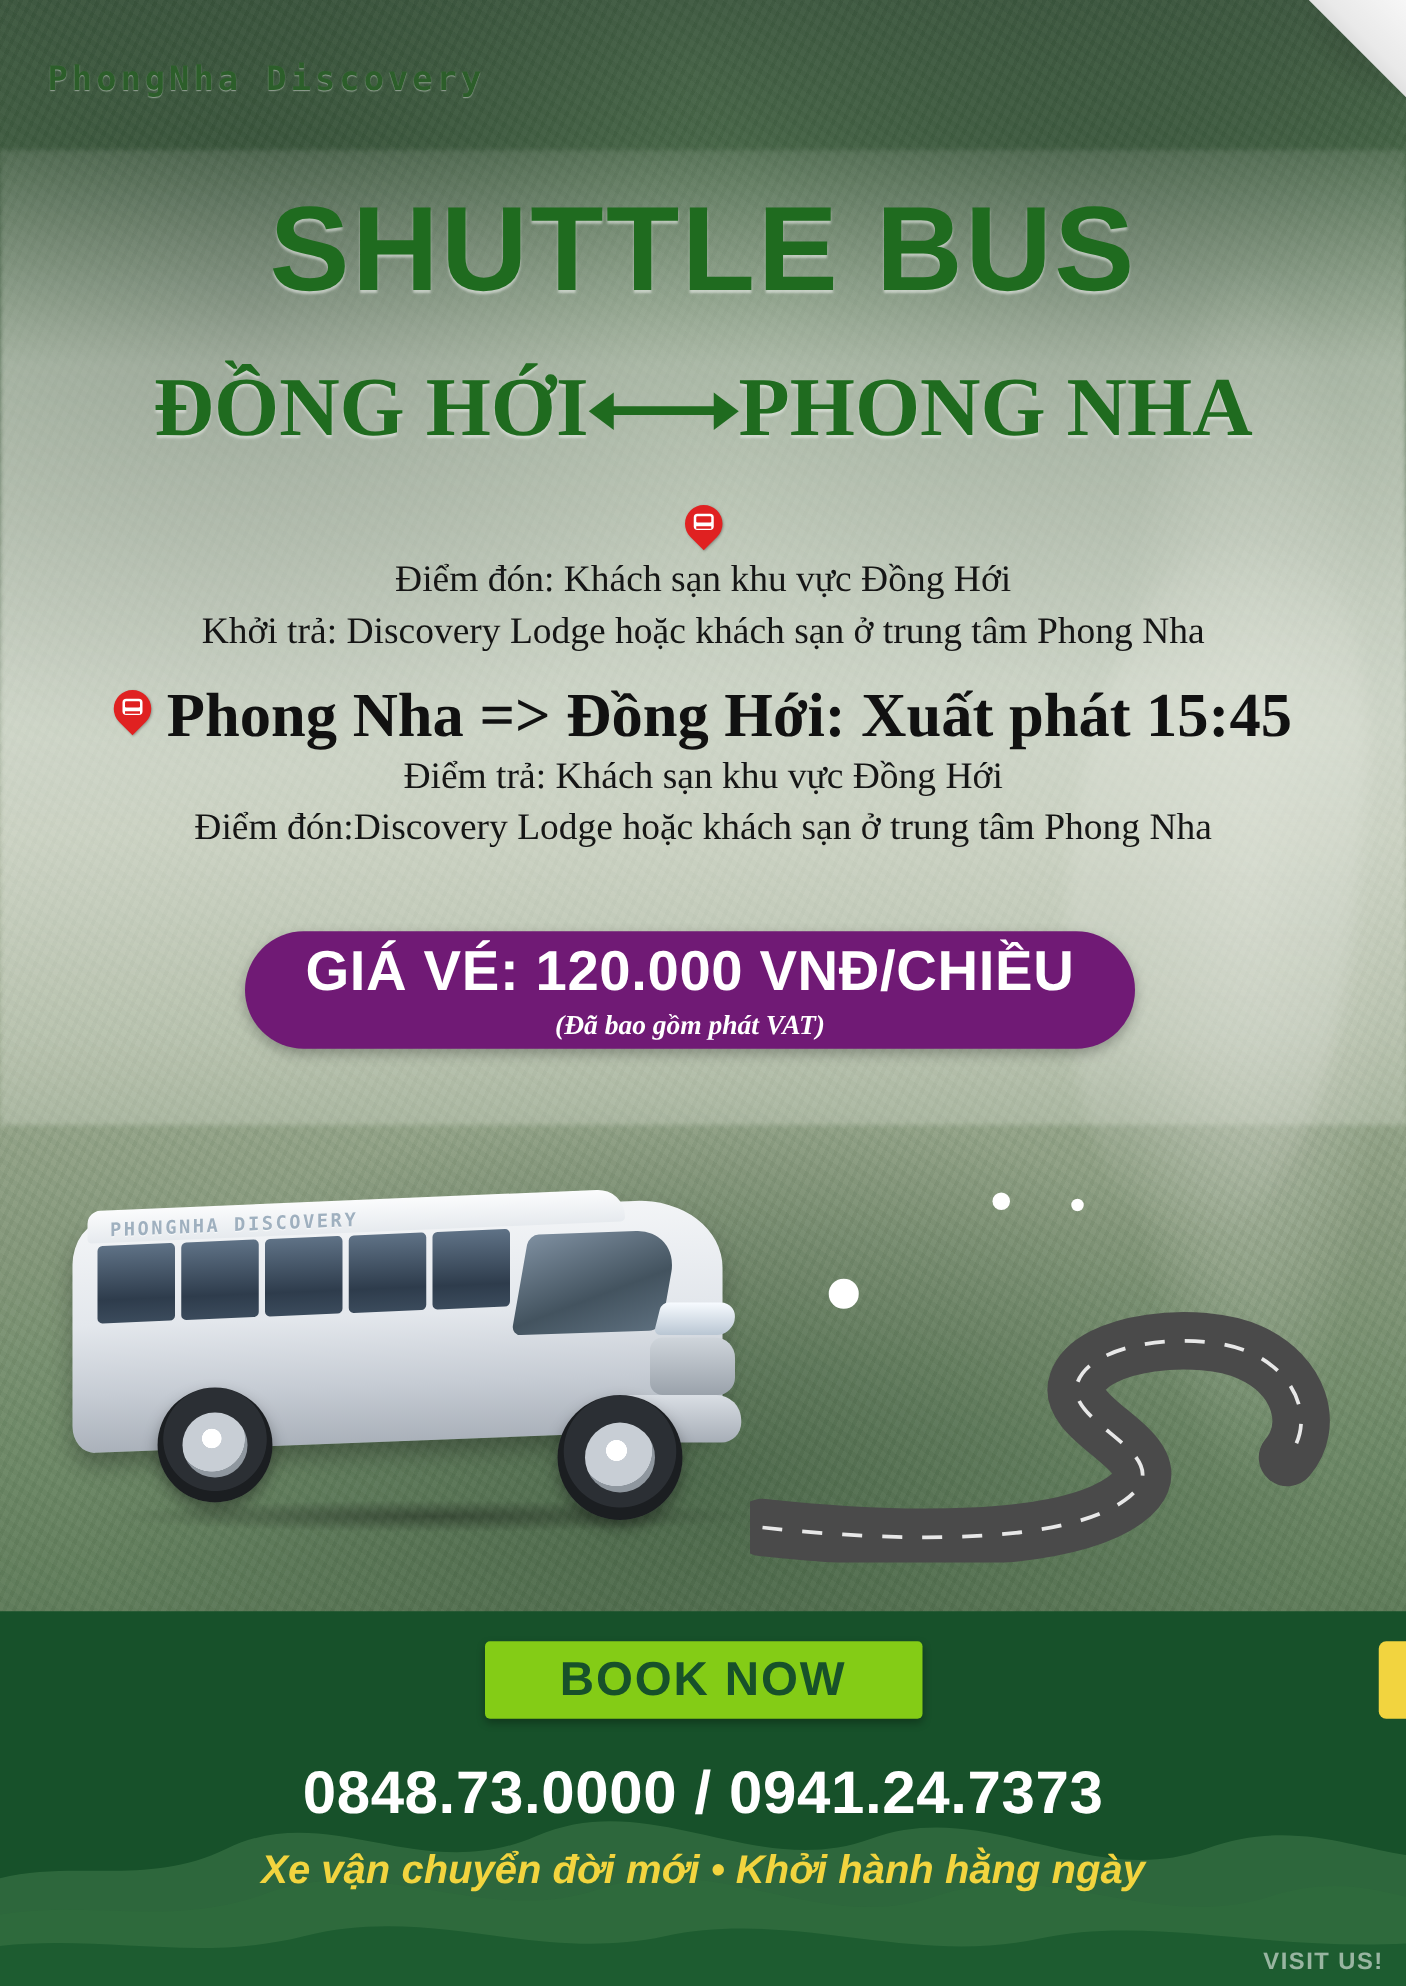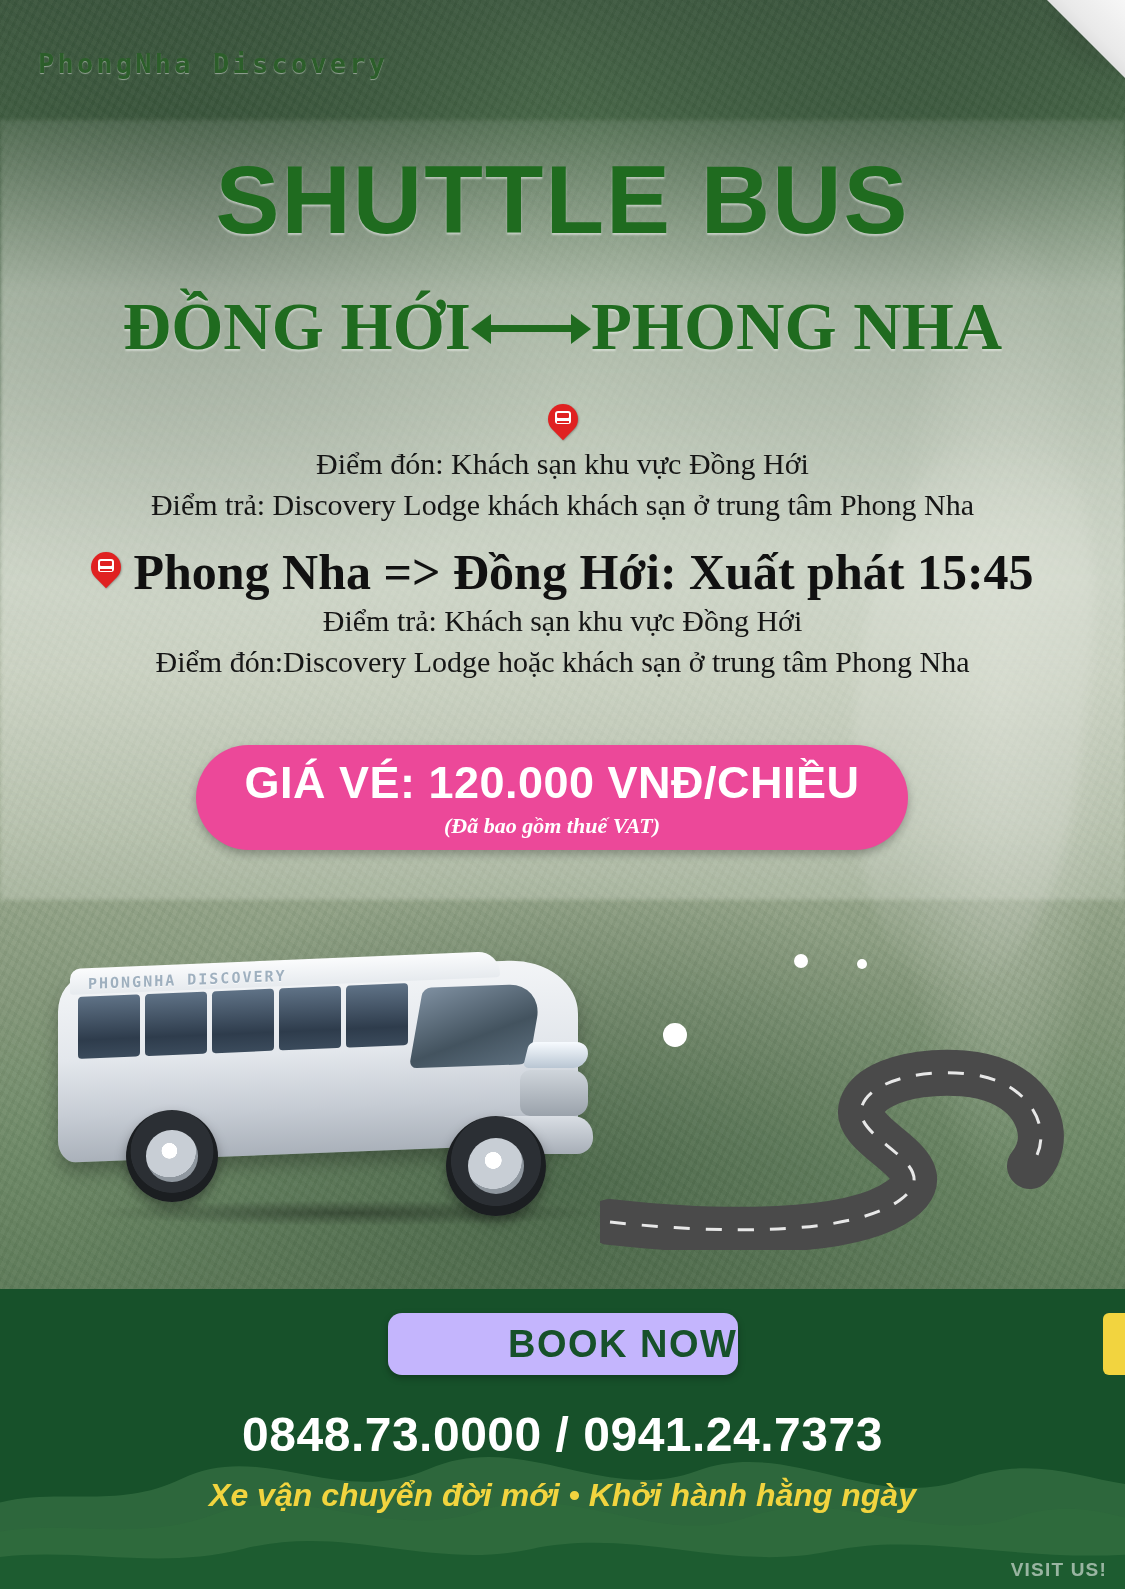--- a/index.html
+++ b/index.html
@@ -148,22 +148,22 @@
   }
   .sched-line {
     text-align: center;
     font-family: "Liberation Serif", serif;
     font-size: 30px; color: #151515; line-height: 1.35;
   }
   .sched-row.second .sched-head { font-size: 50px; }
 
   
   .price {
-    position: absolute; left: 196px; top: 745px; width: 712px; height: 105px;
-    background: #ec4899; border-radius: 54px;
+    position: absolute; left: 196px; top: 745px; width: 712px; height: 94px;
+    background: #701a75; border-radius: 54px;
     box-shadow: 0 4px 10px rgba(0,0,0,0.28);
     display: flex; flex-direction: column; align-items: center; justify-content: center;
   }
   .price-main {
     color: #fff; font-size: 45px; font-weight: 800; letter-spacing: .5px;
     font-family: "Liberation Sans", sans-serif;
   }
   .price-sub {
     color: #fff; font-size: 22px; font-style: italic; font-weight: 700;
     font-family: "Liberation Serif", serif; margin-top: 4px;
@@ -273,22 +273,22 @@
     position: absolute; left: 0; right: 0; bottom: 0; height: 300px;
     background: #17512a;
     overflow: hidden;
   }
   .hill {
     position: absolute; bottom: 0; left: -5%; width: 110%;
   }
   .book-btn {
     position: absolute; left: 50%; transform: translateX(-50%);
     top: 24px; width: 350px; height: 62px;
-    background: #c4b5fd; border-radius: 14px;
-    display: flex; align-items: center; justify-content: flex-end;
+    background: #84cc16; border-radius: 4px;
+    display: flex; align-items: center; justify-content: center;
     box-shadow: 0 3px 7px rgba(0,0,0,0.3);
   }
   .book-btn span {
     color: #17512a; font-size: 38px; font-weight: 800; letter-spacing: 1.5px;
   }
   .phones {
     position: absolute; left: 0; right: 0; top: 118px; text-align: center;
     color: #fff; font-size: 48px; font-weight: 800; letter-spacing: .5px;
   }
   .tagline {
@@ -332,40 +332,40 @@
   <div class="sched">
 
     <div class="sched-row first">
       <div class="sched-head">
         <span class="pin">
           <span class="drop"></span>
             <span class="bus"></span>
         </span>
       </div>
       <div class="sched-line">Điểm đón: Khách sạn khu vực Đồng Hới</div>
-      <div class="sched-line">Điểm trả: Discovery Lodge khách khách sạn ở trung tâm  Phong Nha</div>
+      <div class="sched-line">Khởi trả: Discovery Lodge hoặc khách sạn ở trung tâm  Phong Nha</div>
     </div>
 
     <div class="sched-row second" style="margin-top:18px">
       <div class="sched-head">
         <span class="pin">
           <span class="drop"></span>
             <span class="bus"></span>
         </span>
         <span>Phong Nha =&gt; Đồng Hới: Xuất phát 15:45</span>
       </div>
       <div class="sched-line">Điểm trả: Khách sạn khu vực Đồng Hới</div>
       <div class="sched-line">Điểm đón:Discovery Lodge hoặc khách sạn ở trung tâm Phong Nha</div>
     </div>
 
   </div>
 
   <div class="price">
     <div class="price-main">GIÁ VÉ: 120.000 VNĐ/CHIỀU</div>
-    <div class="price-sub">(Đã bao gồm thuế VAT)</div>
+    <div class="price-sub">(Đã bao gồm phát VAT)</div>
   </div>
 
   <div class="illu">
 
     <div class="road">
       <svg width="470" height="260" viewBox="0 0 470 260">
         <path d="M10 232 C 120 244, 250 246, 300 210 C 350 174, 250 150, 262 116 C 274 82, 360 74, 400 92 C 440 110, 452 150, 430 176" fill="none" stroke="#4a4a4a" stroke-width="46" stroke-linecap="round"></path>
         <path d="M10 232 C 120 244, 250 246, 300 210 C 350 174, 250 150, 262 116 C 274 82, 360 74, 400 92 C 440 110, 452 150, 430 176" fill="none" stroke="#e8e8e8" stroke-width="3" stroke-dasharray="16 16"></path>
       </svg>
     </div>

